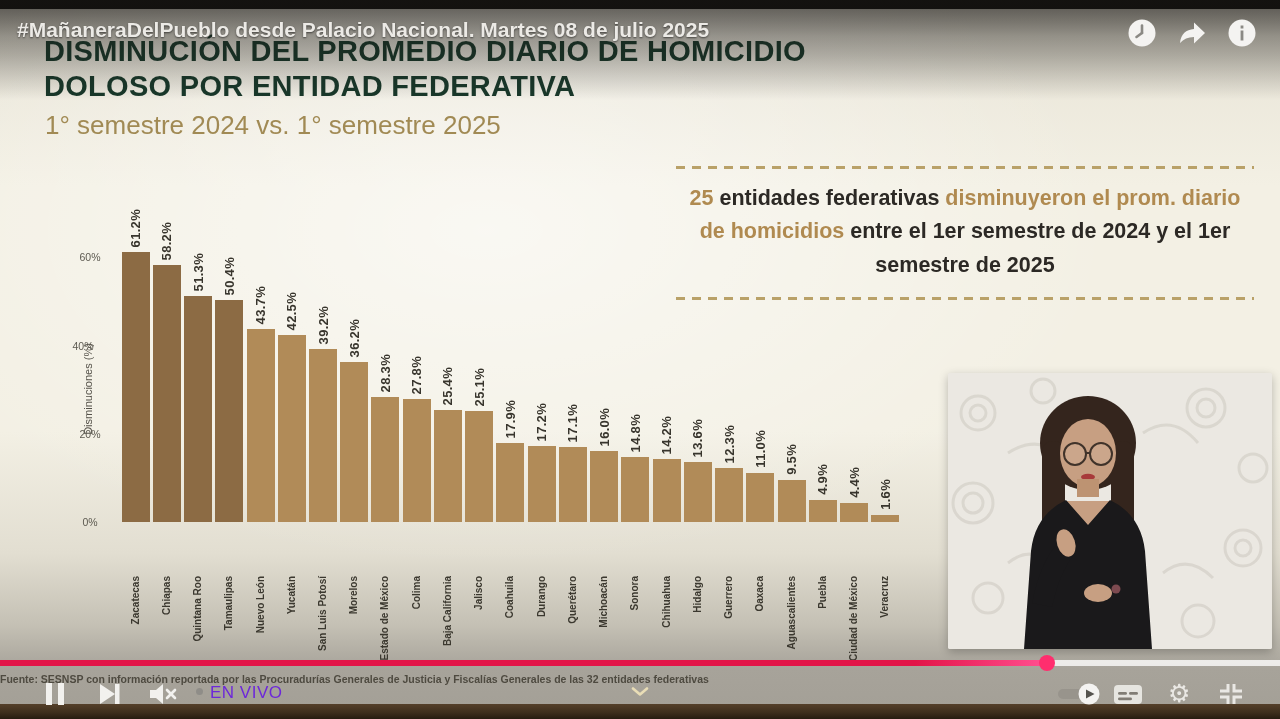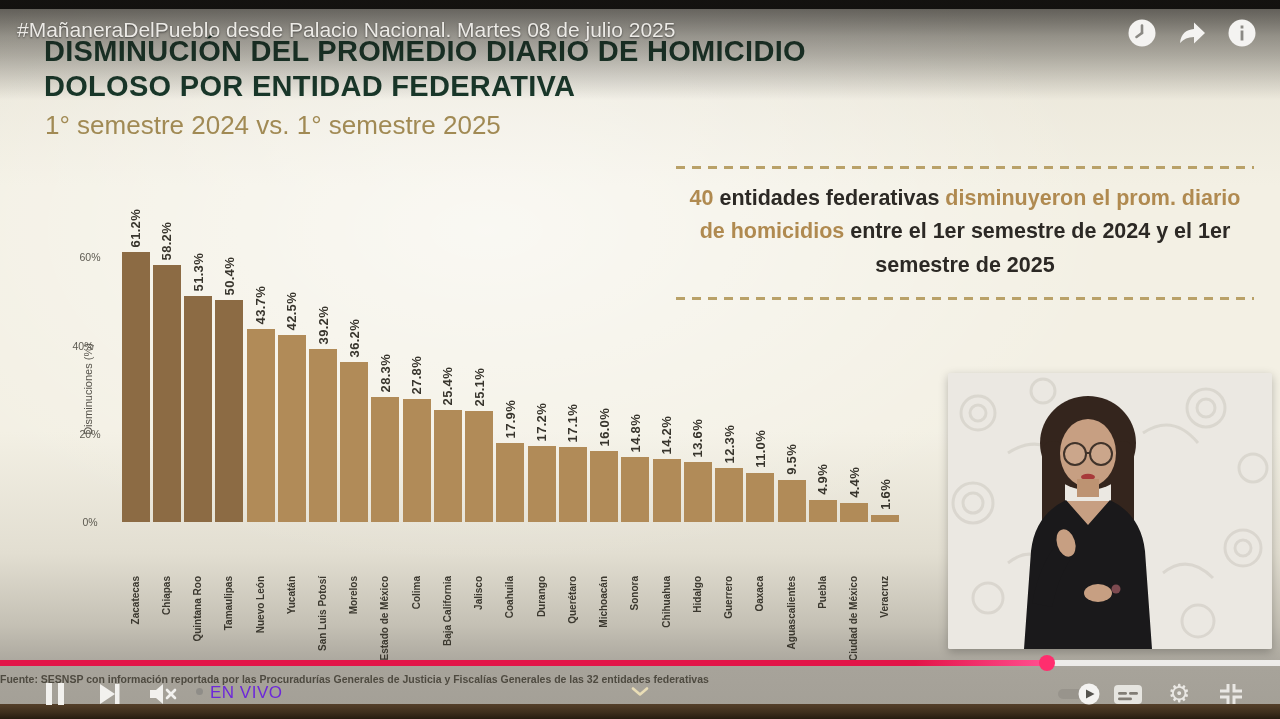--- a/index.html
+++ b/index.html
@@ -52,21 +52,21 @@
 
   
   .desk { position:absolute; left:0; right:0; top:704px; height:15px;
     background:linear-gradient(180deg,#55402a 0%,#3f2f1d 55%,#271c10 100%); }
 
   
   .top-black { position:absolute; left:0; right:0; top:0; height:9px; background:#0b0a09; }
   .top-grad { position:absolute; left:0; right:0; top:0; height:100px;
     background:linear-gradient(180deg, rgba(25,23,20,.62) 0%, rgba(25,23,20,.30) 55%, rgba(25,23,20,0) 100%); }
   .video-title { position:absolute; left:17px; top:18px; font-size:21px; color:#eceae6;
-    text-shadow:0 1px 2px rgba(0,0,0,.55); white-space:nowrap; }
+    text-shadow:0 1px 2px rgba(0,0,0,.55); white-space:nowrap;font-weight:bold; }
   .top-icons { position:absolute; top:17px; left:1126px; display:flex; gap:18px; align-items:center; }
   .top-icons .tico { width:32px; height:32px; cursor:pointer; }
 
   .progress { position:absolute; left:0; top:660px; width:1280px; height:6px; cursor:pointer; }
   .track { position:absolute; inset:0; background:rgba(255,255,255,.78); }
   .played { position:absolute; left:0; top:0; bottom:0; width:1040px;
     background:linear-gradient(90deg,#e21548 0%,#e21548 88%,#ff4d8d 100%); }
   .scrubber { position:absolute; left:1039px; top:-5px; width:16px; height:16px; border-radius:50%;
     background:#ff2e6e; cursor:pointer; }
 
@@ -83,21 +83,21 @@
   <div class="slide-bg"></div>
 
   <div class="slide-title">
     <div>DISMINUCIÓN DEL PROMEDIO DIARIO DE HOMICIDIO</div>
     <div>DOLOSO POR ENTIDAD FEDERATIVA</div>
   </div>
   <div class="slide-subtitle">1° semestre 2024 vs. 1° semestre 2025</div>
 
   <div class="callout">
     <div class="dash"></div>
-    <div class="callout-text" id="callout-text"><span class="hl">40</span><span> entidades federativas </span><span class="hl">disminuyeron el prom. diario de homicidios</span><span> entre el 1er semestre de 2024 y el 1er semestre de 2025</span></div>
+    <div class="callout-text" id="callout-text"><span class="hl">25</span><span> entidades federativas </span><span class="hl">disminuyeron el prom. diario de homicidios</span><span> entre el 1er semestre de 2024 y el 1er semestre de 2025</span></div>
     <div class="dash"></div>
   </div>
 
   <div class="ylabel">Disminuciones (%)</div>
   <div class="ytick" style="left: 67px; top: 516px;">0%</div>
     <div class="ytick" style="left: 67px; top: 427.8px;">20%</div>
     <div class="ytick" style="left: 60px; top: 339.6px;">40%</div>
     <div class="ytick" style="left: 67px; top: 251.4px;">60%</div>
     <div id="yticks"></div>
   <div class="plot" id="plot">

